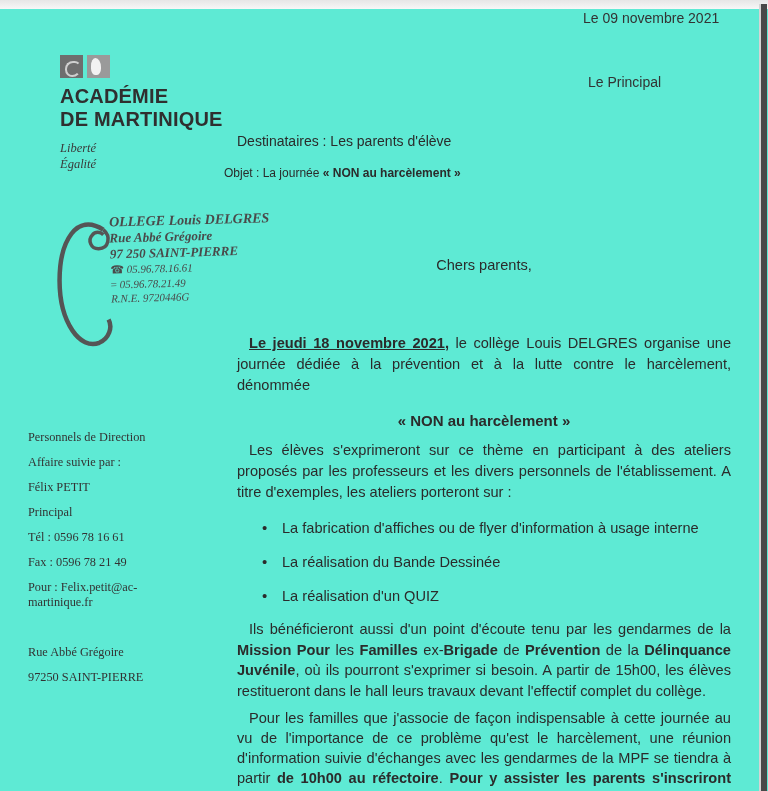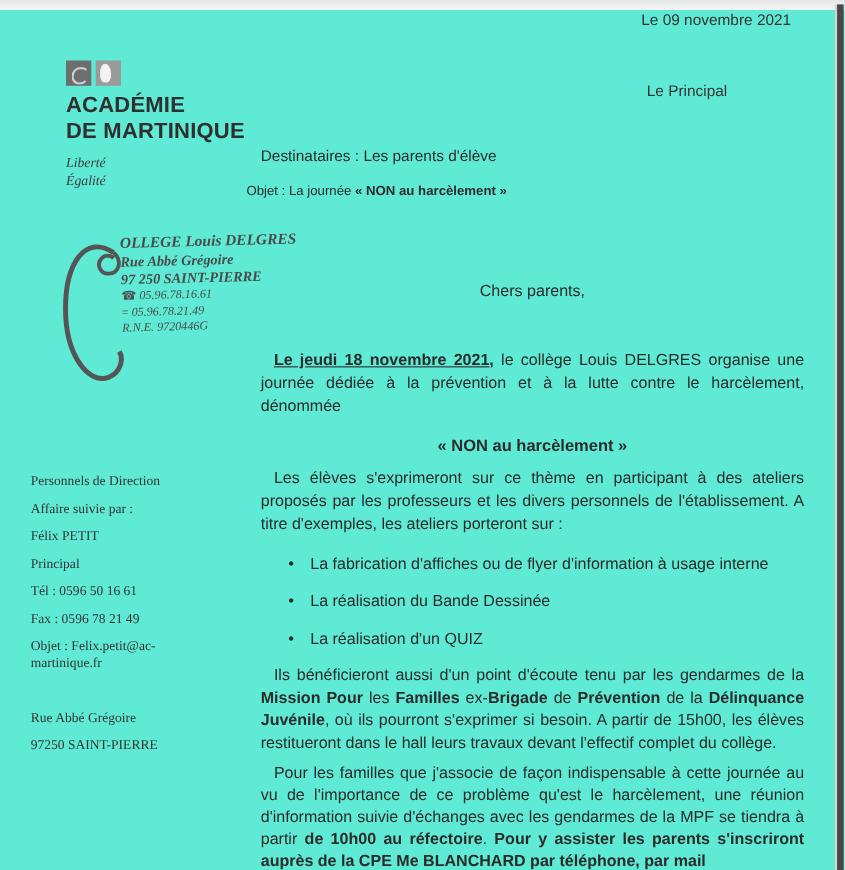--- a/index.html
+++ b/index.html
@@ -48,21 +48,21 @@
   .sidebar-contact{position:absolute;left:28px;top:430px;width:172px;
         font-family:"Liberation Serif",serif;font-size:12.3px;color:#333;}
   .sidebar-address{position:absolute;left:28px;top:645px;width:172px;
         font-family:"Liberation Serif",serif;font-size:12.3px;color:#333;}
   .side-line{line-height:15px;margin-bottom:10px;overflow-wrap:break-word;}
 
   
   .main-col{position:absolute;left:237px;top:0;width:494px;font-size:14.6px;line-height:21px;}
   .salutation{margin-top:255px;text-align:center;}
   .para{text-align:justify;text-indent:12px;}
-  .p1{margin-top:42px;}
+  .p1{margin-top:57px;}
   .heading{margin-top:14px;text-align:center;font-weight:bold;font-size:15px;}
   .p2{margin-top:9px;}
   .bullet-list{margin:14px 0 0 0;padding:0 0 0 45px;list-style:none;}
   .bullet-list li{position:relative;line-height:22px;margin-bottom:12px;}
   .bullet-list li:before{content:"\2022";position:absolute;left:-20px;font-size:15px;}
   .p3{margin-top:2px;line-height:20.5px;}
   .p4{margin-top:7px;line-height:20px;}
 </style>
 </head>
 <body>
@@ -105,23 +105,23 @@
       <div class="stamp-small"><span class="icon">=</span> <span>05.96.78.21.49</span></div>
       <div class="stamp-small">R.N.E. 9720446G</div>
     </div>
   </div>
 
   <div class="sidebar-contact">
       <div class="side-line">Personnels de Direction</div>
       <div class="side-line">Affaire suivie par :</div>
       <div class="side-line">Félix PETIT</div>
       <div class="side-line">Principal</div>
-      <div class="side-line">Tél : 0596 50 16 61</div>
+      <div class="side-line">Tél : 0596 78 16 61</div>
       <div class="side-line">Fax : 0596 78 21 49</div>
-      <div class="side-line">Objet : Felix.petit@ac-martinique.fr</div>
+      <div class="side-line">Pour : Felix.petit@ac-martinique.fr</div>
     </div>
   <div class="sidebar-address">
       <div class="side-line">Rue Abbé Grégoire</div>
       <div class="side-line">97250 SAINT-PIERRE</div>
     </div>
 
   <div class="main-col">
     <div class="salutation">Chers parents,</div>
     <div class="para p1"><span class="b u">Le jeudi 18 novembre 2021</span><span class="b">, </span><span>le collège Louis DELGRES organise une journée dédiée à la prévention et à la lutte contre le harcèlement, dénommée</span></div>
     <div class="heading">« NON au harcèlement »</div>

